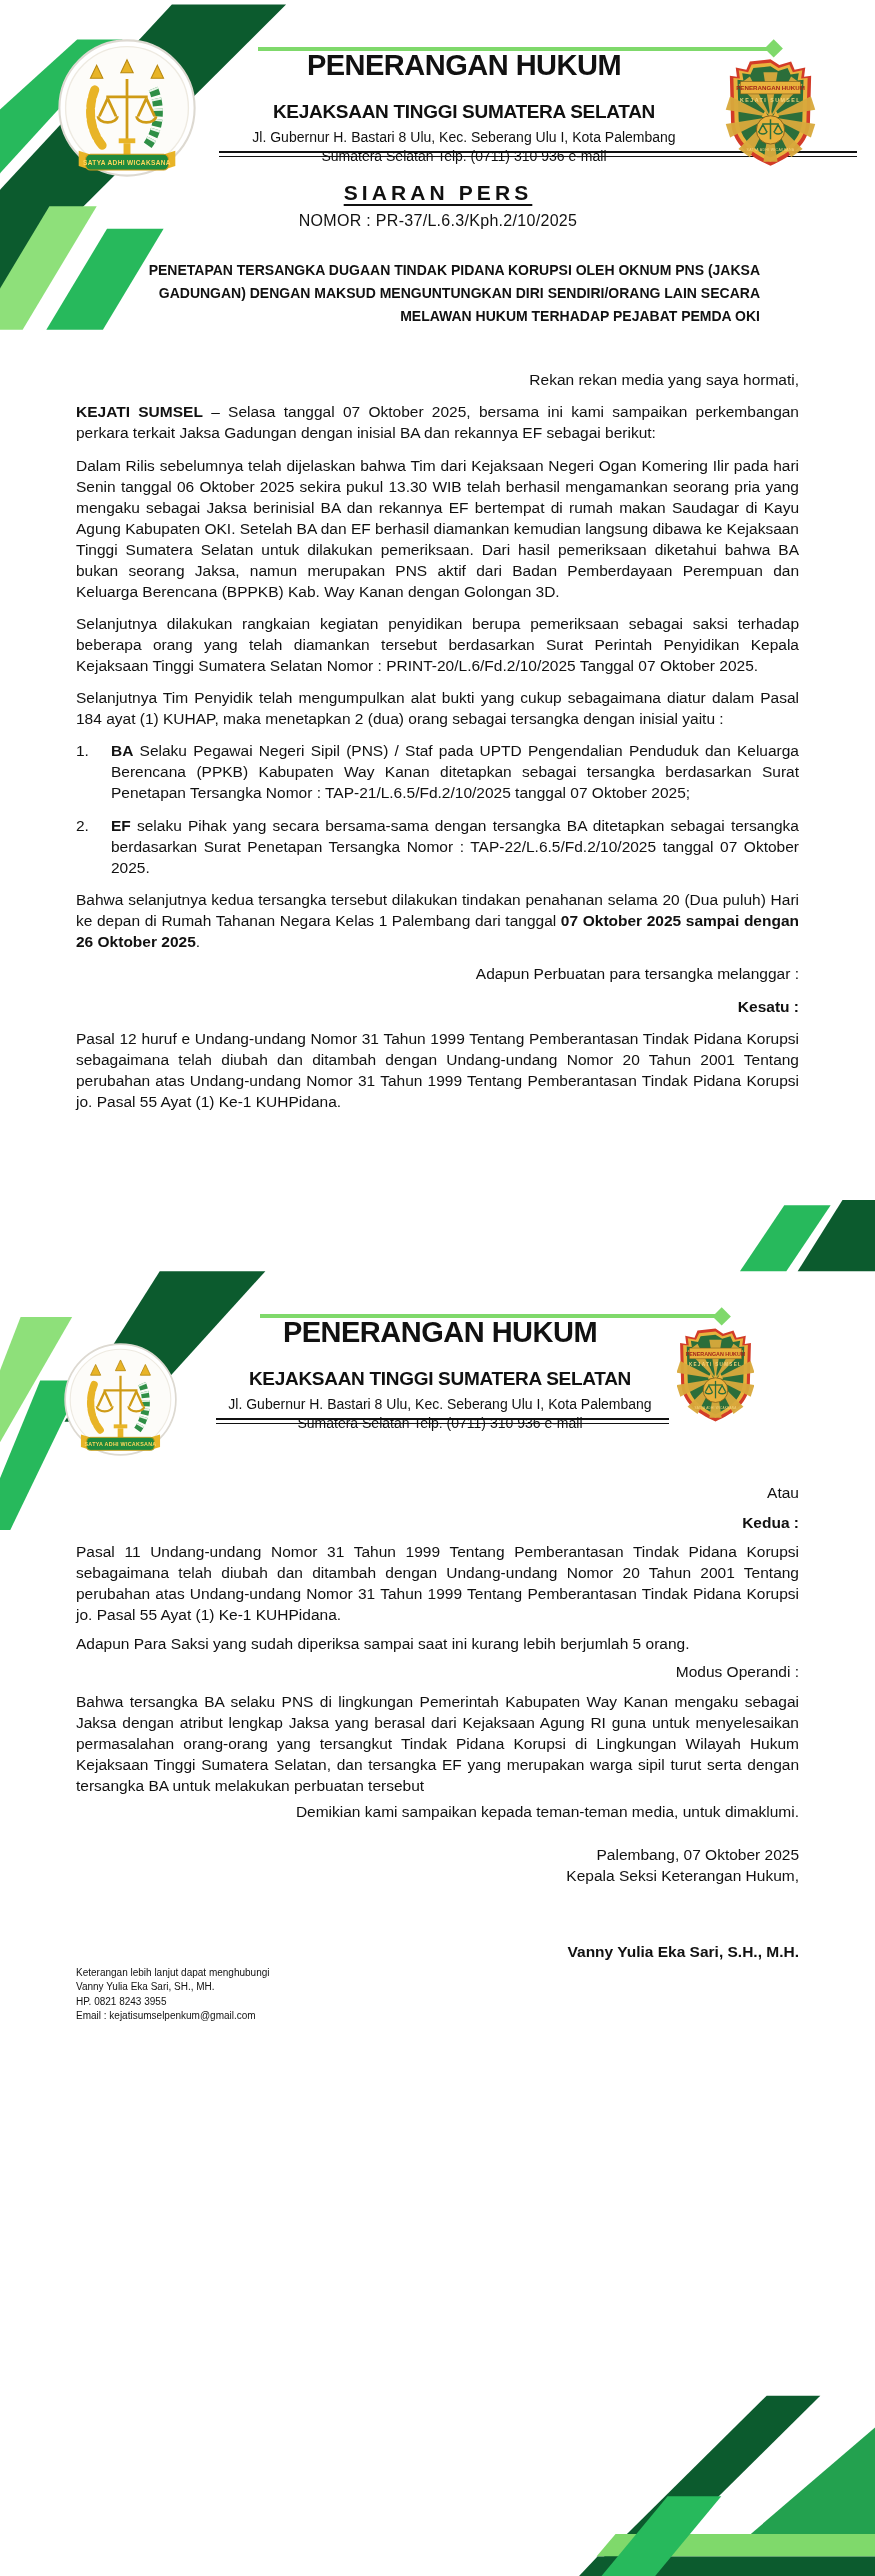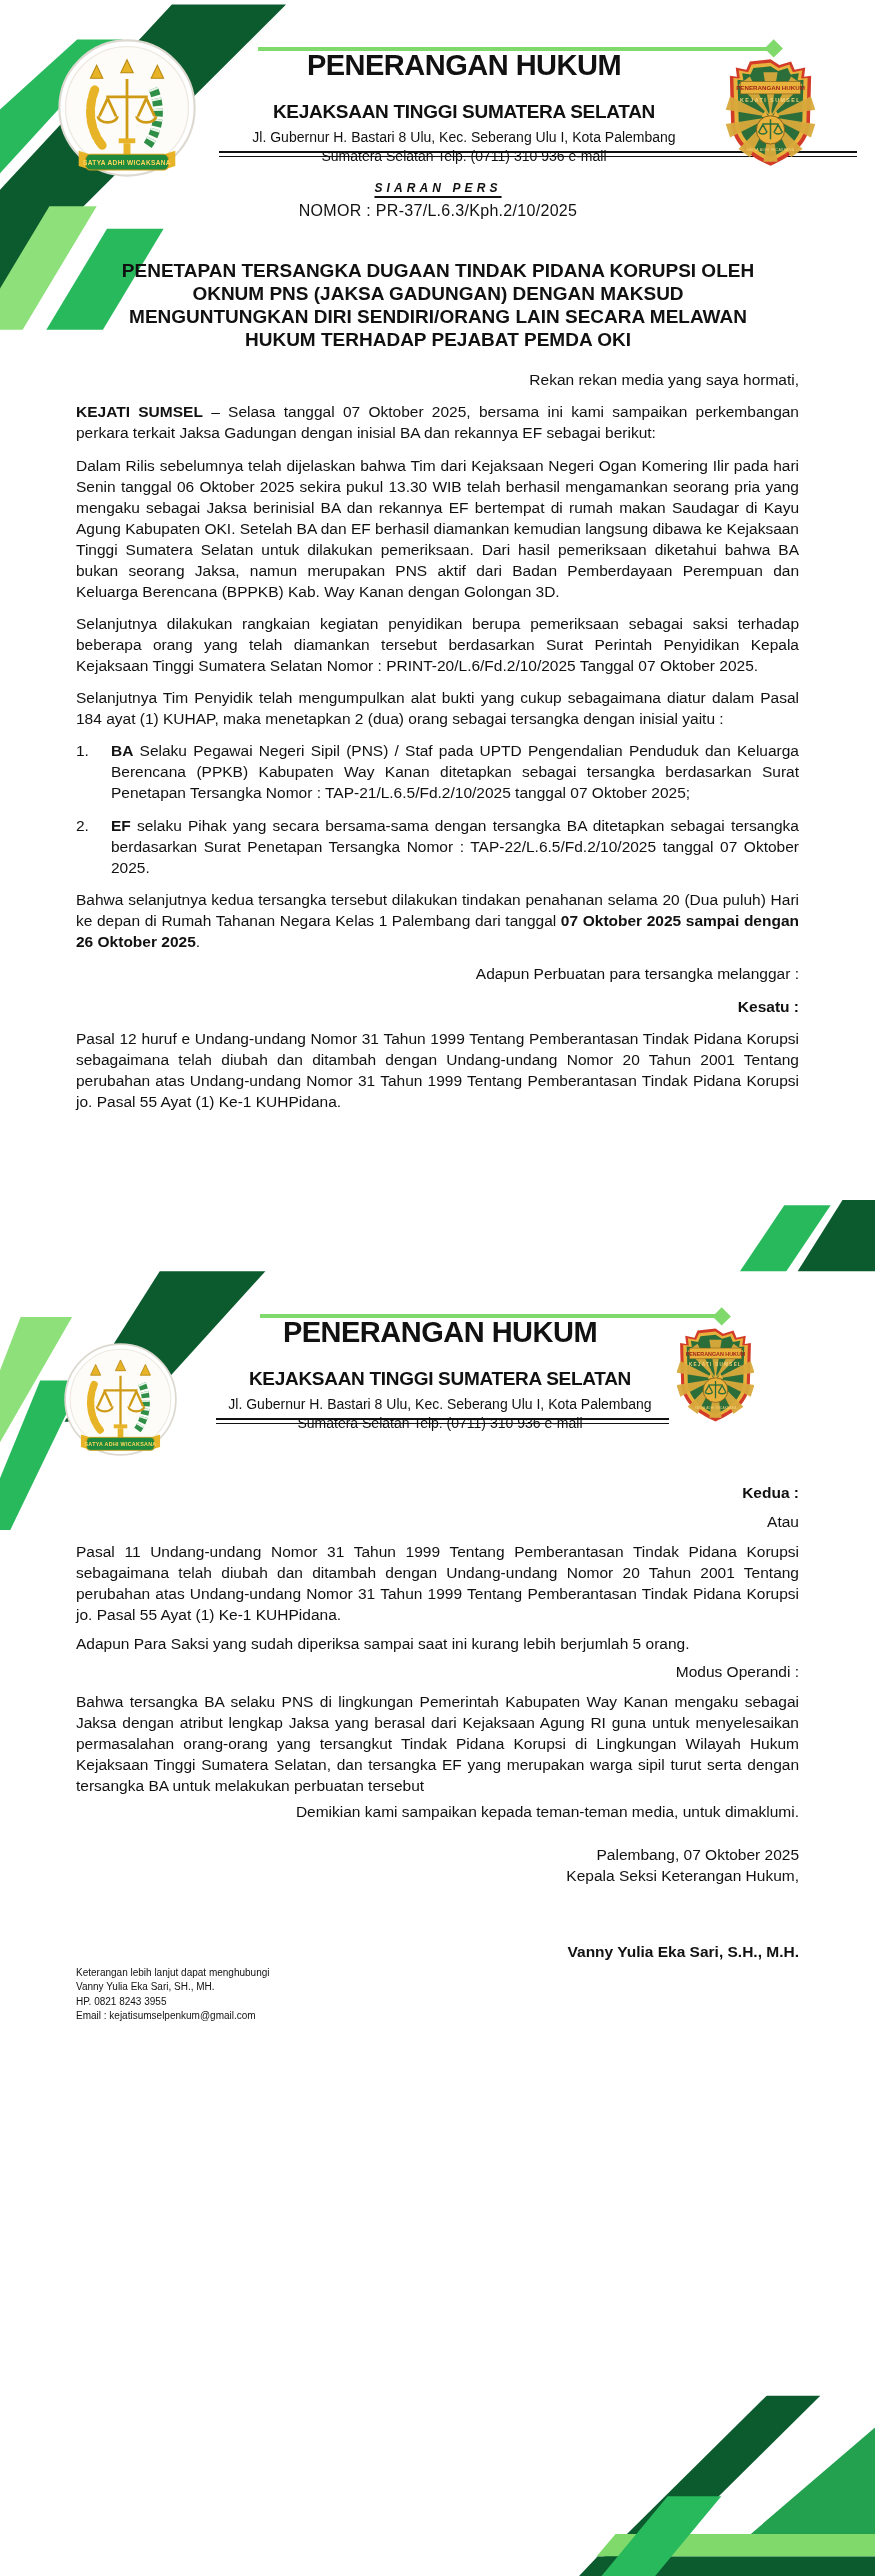--- a/index.html
+++ b/index.html
@@ -15,25 +15,25 @@
   
   .head-text{position:absolute;text-align:center;}
   .h-title{font-size:29px;line-height:31px;font-weight:bold;letter-spacing:-0.5px;}
   .h-sub{font-size:19px;line-height:19.6px;font-weight:bold;margin-top:21px;letter-spacing:-0.3px;}
   .h-addr{font-size:14px;line-height:16px;margin-top:3.1px;}
   .h-addr.first{margin-top:7.7px;}
   .double-rule{position:absolute;height:2.6px;border-top:2.1px solid #111;border-bottom:1.5px solid #111;}
   .logo{position:absolute;}
   
   .press-block{position:absolute;left:0;width:876px;text-align:center;}
-  .press-label{font-size:12px;font-weight:bold;letter-spacing:4.1px;text-decoration:underline;
-               text-underline-offset:4.1px;text-decoration-thickness:1.5px;font-style:italic;}
+  .press-label{font-size:21px;font-weight:bold;letter-spacing:4.1px;text-decoration:underline;
+               text-underline-offset:4.1px;text-decoration-thickness:1.5px;}
   .press-number{font-size:16px;font-weight:normal;margin-top:6.7px;letter-spacing:0.3px;}
-  .headline{position:absolute;left:116px;width:644px;text-align:center;font-weight:bold;
-            font-size:19px;line-height:23px;}
+  .headline{position:absolute;left:116px;width:644px;text-align:right;font-weight:bold;
+            font-size:14px;line-height:23px;}
   
   .body-col{position:absolute;left:76px;width:723px;}
   .body-col p{margin:0 0 11.3px 0;font-size:15.5px;line-height:21px;text-align:justify;}
   .body-col p.nj{text-align:right;}
   .li{position:relative;padding-left:35px;margin:0 0 11.3px 0;font-size:15.5px;line-height:21px;text-align:justify;}
   .li .num{position:absolute;left:0;top:0;}
   .b{font-weight:bold;}
   .mt-sign{margin-top:55px !important;}
   .contact{font-size:10px;line-height:14.4px;margin-top:4.1px;}
   .contact div{margin:0;}
@@ -213,22 +213,22 @@
     <g stroke="#2b6e3a" stroke-width="2.5" fill="none">
       <line x1="75" y1="104" x2="75" y2="138"></line>
       <line x1="61" y1="112" x2="89" y2="112"></line>
       <path d="M62,113 L56,124 M62,113 L68,124 M55,124 A7,5 0 0 0 69,124"></path>
       <path d="M88,113 L82,124 M88,113 L94,124 M81,124 A7,5 0 0 0 95,124"></path>
     </g>
     <text x="75" y="158" font-size="6" fill="#f2d37a" text-anchor="middle" letter-spacing="0.5">SATYA ADHI WICAKSANA</text>
   </svg>
 
   <div class="body-col" style="top:1482px">
+    <p class="nj" style="margin-bottom:9.3px">Atau</p>
     <p class="nj b" style="margin-bottom:8.2px">Kedua :</p>
-    <p class="nj" style="margin-bottom:9.3px">Atau</p>
     <p style="margin-bottom:7.2px">Pasal 11 Undang-undang Nomor 31 Tahun 1999 Tentang Pemberantasan Tindak Pidana Korupsi sebagaimana telah diubah dan ditambah dengan Undang-undang Nomor 20 Tahun 2001 Tentang perubahan atas Undang-undang Nomor 31 Tahun 1999 Tentang Pemberantasan Tindak Pidana Korupsi jo. Pasal 55 Ayat (1) Ke-1 KUHPidana.</p>
     <p style="margin-bottom:7.2px">Adapun Para Saksi yang sudah diperiksa sampai saat ini kurang lebih berjumlah 5 orang.</p>
     <p class="nj" style="margin-bottom:9.3px">Modus Operandi :</p>
     <p style="margin-bottom:5.2px">Bahwa tersangka BA selaku PNS di lingkungan Pemerintah Kabupaten Way Kanan mengaku sebagai Jaksa dengan atribut lengkap Jaksa yang berasal dari Kejaksaan Agung RI guna untuk menyelesaikan permasalahan orang-orang yang tersangkut Tindak Pidana Korupsi di Lingkungan Wilayah Hukum Kejaksaan Tinggi Sumatera Selatan, dan tersangka EF yang merupakan warga sipil turut serta dengan tersangka BA untuk melakukan perbuatan tersebut</p>
     <p class="nj" style="margin-bottom:21.6px">Demikian kami sampaikan kepada teman-teman media, untuk dimaklumi.</p>
     <p class="nj" style="margin-bottom:0">Palembang, 07 Oktober 2025</p>
     <p class="nj" style="margin-bottom:0">Kepala Seksi Keterangan Hukum,</p>
     <p class="nj b mt-sign" style="margin-bottom:4px">Vanny Yulia Eka Sari, S.H., M.H.</p>
     <div class="contact">
       <div>Keterangan lebih lanjut dapat menghubungi</div>

